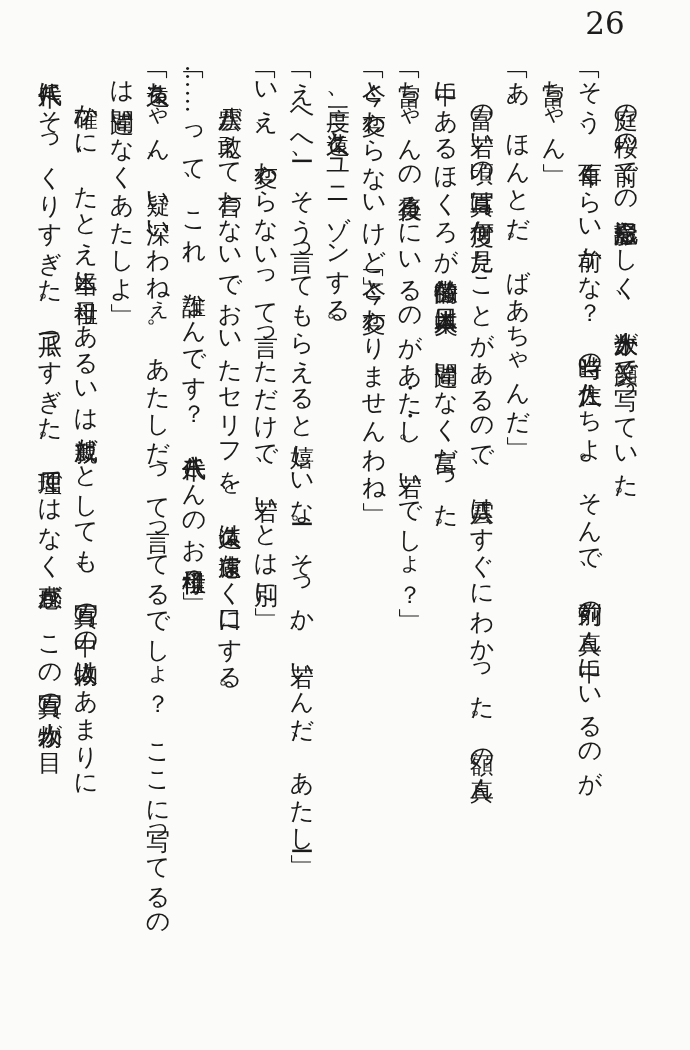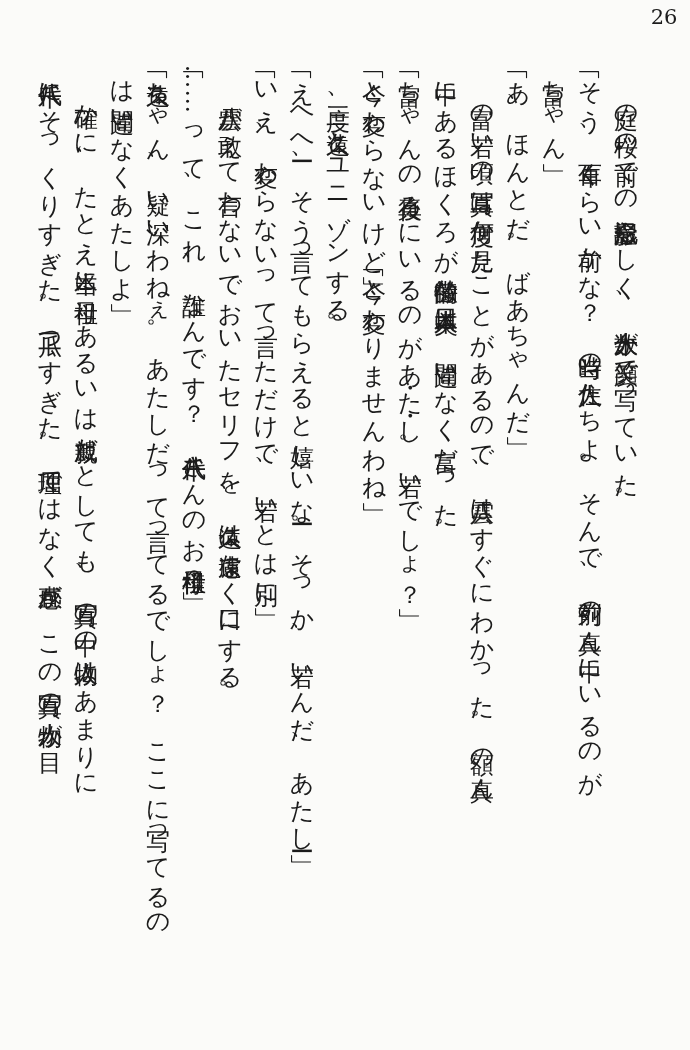--- a/index.html
+++ b/index.html
@@ -14,24 +14,24 @@
     overflow: hidden;
     font-family: "DejaVu Serif", "Liberation Serif", serif;
   }
   .page {
     position: absolute;
     inset: 0;
   }
   .page-number {
     position: absolute;
     top: 5px;
-    left: 642px;
+    left: 583px;
     width: 44px;
     text-align: center;
-    font-size: 21px;
+    font-size: 31px;
     color: #1c1c1c;
     font-family: "DejaVu Serif", "Liberation Serif", serif;
   }
   .text-block {
     position: absolute;
     top: 64px;
     right: 46px;
     height: 946px;
     width: 616px;
     writing-mode: vertical-rl;

